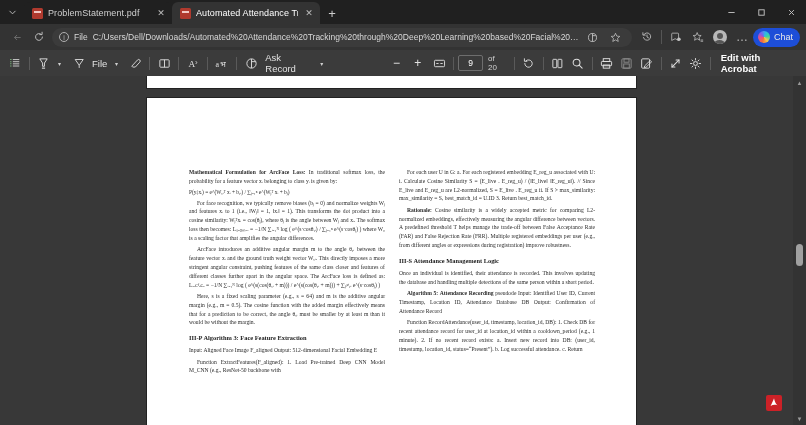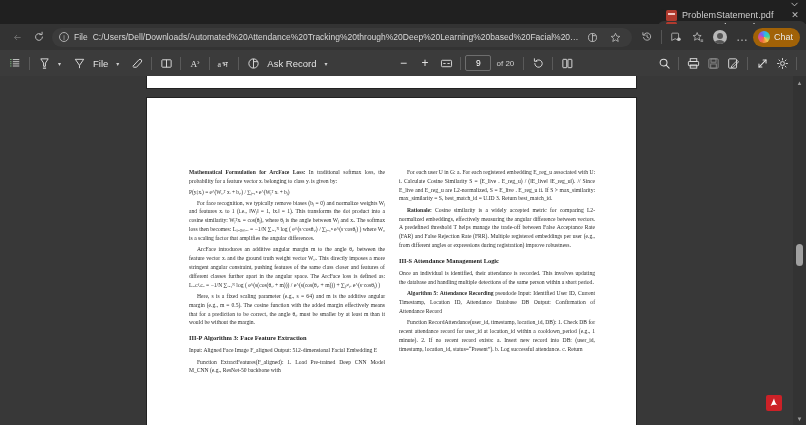--- a/index.html
+++ b/index.html
@@ -8,21 +8,21 @@
     overflow: hidden;
     background: #202020;
     font-family: "Liberation Sans", sans-serif;
   }
 
   
   .tabstrip {
     position: absolute; top: 0; left: 0;
     width: 806px; height: 24px;
     background: #202020;
-    display: flex; align-items: flex-end; flex-direction: column;
+    display: flex; align-items: flex-end;
   }
   .tabsearch {
     width: 24px; height: 24px;
     display: flex; align-items: center; justify-content: center;
     color: #9a9a9a;
   }
   .tab {
     height: 22px;
     display: flex; align-items: center;
     padding: 0 5px 0 8px;
@@ -129,21 +129,21 @@
     content: ""; position: absolute; left: 4px; top: 2.5px;
     width: 6px; height: 6px; border-radius: 50%; background: #555;
   }
   .avatar-ic::after {
     content: ""; position: absolute; left: 1.5px; top: 9.5px;
     width: 11px; height: 8px; border-radius: 50% 50% 0 0; background: #555;
   }
   .chatbtn {
     display: flex; align-items: center; gap: 4px;
     height: 19px; padding: 0 7px 0 5px;
-    border-radius: 10px; background: #a16207;
+    border-radius: 10px; background: #1d4ed8;
     color: #e8e8e8; font-size: 9px;
     flex: 0 0 auto;
   }
   .copilot-orb {
     width: 12px; height: 12px; border-radius: 50%;
     background: conic-gradient(from 200deg, #f26d3d, #e84d8a, #7b5cf0, #2fb6e8, #3ad29f, #f2c94c, #f26d3d);
   }
 
   
   .pdftoolbar {
@@ -490,20 +490,21 @@
         <path d="M6.4 10.8 H3.2 V7.6" stroke="#e0e0e0" stroke-width="1.1" fill="none" stroke-linecap="round" stroke-linejoin="round"></path>
       </svg>
   </div>
   <div class="tb">
     <svg width="13" height="13" viewBox="0 0 14 14">
         <circle cx="7" cy="7" r="2.1" stroke="#e0e0e0" stroke-width="1" fill="none"></circle>
         <path d="M7 1.6 V3.2 M7 10.8 V12.4 M1.6 7 H3.2 M10.8 7 H12.4 M3.2 3.2 L4.3 4.3 M9.7 9.7 L10.8 10.8 M10.8 3.2 L9.7 4.3 M4.3 9.7 L3.2 10.8" stroke="#e0e0e0" stroke-width="1" stroke-linecap="round"></path>
       </svg>
   </div>
   <div class="tbsep"></div>
+  <div class="acrobat">Edit with Acrobat</div>
 </div>
 
 <div class="viewer">
 
   <div class="page page-prev"></div>
 
   <div class="page page-cur">
     <div class="pagebody">
 
       <div class="col">

